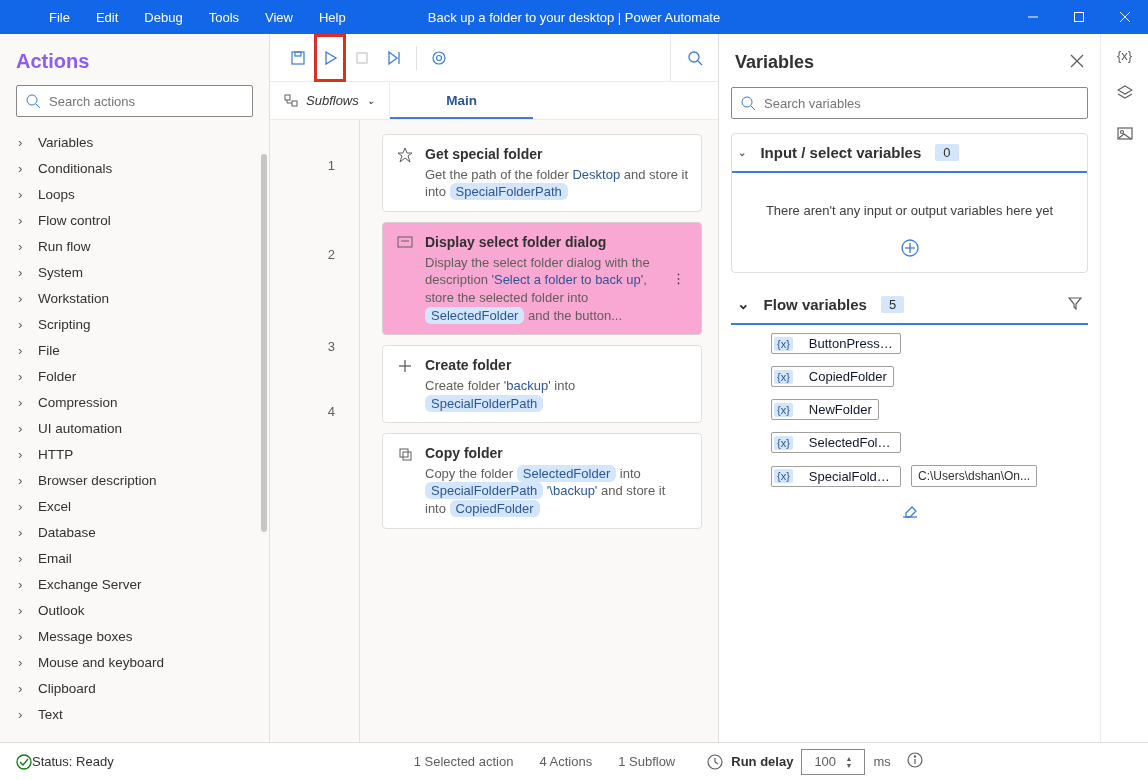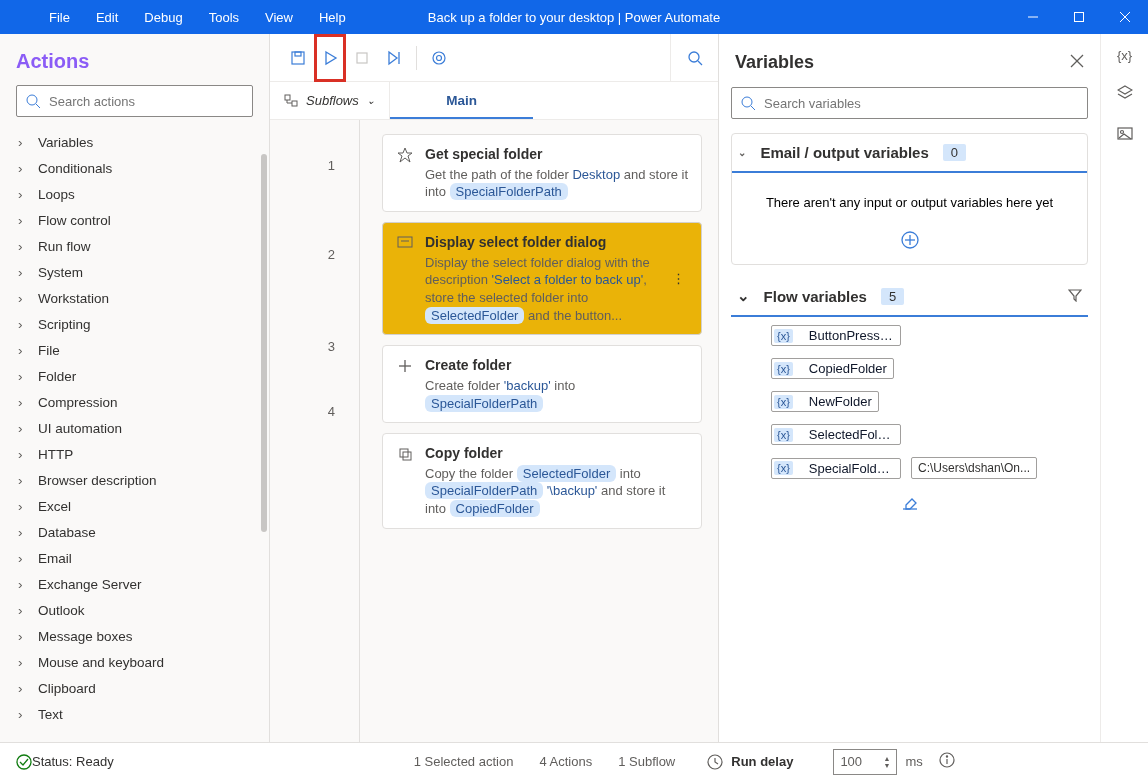--- a/index.html
+++ b/index.html
@@ -38,40 +38,40 @@
   .tab.active::after { content: ""; position: absolute; bottom: 0; left: 0; right: 0; height: 2px; background: #3b7dd8; }
   .flow-area { flex: 1; display: flex; background: #faf9f8; }
   .step-gutter { width: 90px; border-right: 1px solid #e1dfdd; display: flex; flex-direction: column; align-items: flex-end; padding-top: 24px; }
   .gutter-num { font-size: 13px; color: #605e5c; }
   .gn1 { margin-top: 14px; height: 75px; padding-right: 24px; }
   .gn2 { margin-top: 14px; height: 92px; padding-right: 24px; }
   .gn3 { margin-top: 0px; height: 65px; padding-right: 24px; }
   .gn4 { margin-top: 0px; padding-right: 24px; }
   .steps { flex: 1; padding: 14px 16px 0 22px; display: flex; flex-direction: column; gap: 10px; }
   .step-card { border: 1px solid #e1dfdd; border-radius: 4px; background: #fff; padding: 10px 12px; display: flex; gap: 10px; position: relative; }
-  .step-card.selected { background: #eab308; border-color: #d2d0ce; }
+  .step-card.selected { background: #f9a8d4; border-color: #d2d0ce; }
   .step-icon { width: 20px; display: flex; justify-content: center; color: #605e5c; padding-top: 2px; }
   .step-icon svg { stroke: #605e5c; fill: none; }
   .step-content { flex: 1; line-height: 1.35; }
   .step-title { font-weight: 600; color: #323130; font-size: 14px; margin-bottom: 2px; }
   .step-desc { font-size: 13px; color: #605e5c; }
   .pill { background: #d4e6fb; color: #2b5797; padding: 1px 6px; border-radius: 6px; white-space: nowrap; }
   .link-blue { color: #2b5797; }
   .quote { color: #2b5797; }
   .more-btn { padding: 4px; cursor: pointer; align-self: center; }
   
   .vars-panel { width: 381px; padding: 12px 12px 0; display: flex; flex-direction: column; background: #fff; }
   .vars-header { display: flex; align-items: center; padding: 6px 4px 14px; }
   .vars-header h2 { font-size: 18px; font-weight: 600; }
   .vars-close { margin-left: auto; cursor: pointer; }
   .section-head { display: flex; align-items: center; padding: 10px 6px; font-weight: 600; font-size: 15px; gap: 14px; border-bottom: 2px solid #3b7dd8; }
   .section-head .chev-down { font-size: 10px; color: #605e5c; }
   .badge { background: #d4e6fb; color: #323130; padding: 1px 8px; border-radius: 2px; font-size: 13px; font-weight: 400; }
   .io-box { border: 1px solid #e1dfdd; border-radius: 4px; margin-top: 0; }
-  .io-empty { padding: 22px 14px 20px; text-align: center; color: #000000; font-size: 13px; }
+  .io-empty { padding: 22px 14px 20px; text-align: center; color: #404040; font-size: 13px; margin-top: 8px; }
   .add-btn { display: flex; justify-content: center; padding: 0 0 14px; }
   .add-btn svg { stroke: #3b7dd8; fill: none; }
   .flowvars-section { margin-top: 16px; }
   .flowvars-head { display: flex; align-items: center; padding: 6px 6px 10px; gap: 14px; border-bottom: 2px solid #3b7dd8; font-size: 15px; font-weight: 600; }
   .filter-icon { margin-left: auto; cursor: pointer; color: #605e5c; }
   .var-list { padding: 8px 0 0 40px; display: flex; flex-direction: column; gap: 12px; }
   .var-chip { display: inline-flex; align-items: center; gap: 4px; border: 1px solid #a19f9d; border-radius: 2px; padding: 2px 2px 2px 2px; font-size: 13px; max-width: 130px; }
   .var-chip .xi { background: #d4e6fb; color: #2b5797; font-size: 11px; padding: 1px 3px; border-radius: 2px; }
   .var-chip .vn { color: #0f172a; padding: 0 4px; white-space: nowrap; overflow: hidden; text-overflow: ellipsis; margin-left: 8px; }
   .var-row { display: flex; align-items: center; gap: 10px; }
@@ -79,21 +79,21 @@
   .eraser { display: flex; justify-content: center; padding: 14px 0 6px; cursor: pointer; }
   
   .side-icons { width: 48px; border-left: 1px solid #edebe9; display: flex; flex-direction: column; align-items: center; padding-top: 14px; gap: 22px; }
   .side-icons div { cursor: pointer; color: #605e5c; }
   
   .status-bar { position: absolute; bottom: 0; left: 0; right: 0; height: 38px; border-top: 1px solid #e1dfdd; background: #fff; display: flex; align-items: center; padding: 0 16px; font-size: 13px; color: #323130; }
   .status-left { display: flex; align-items: center; gap: 0; }
   .status-left svg { stroke: #107c10; fill: none; }
   .status-center { display: flex; gap: 26px; margin-left: 300px; color: #605e5c; }
   .run-delay { display: flex; align-items: center; gap: 8px; margin-left: 32px; color: #605e5c; }
-  .stepper { width: 64px; height: 26px; border: 1px solid #8a8886; display: flex; align-items: center; padding: 0 6px; font-size: 13px; margin-left: 32px; }
+  .stepper { width: 64px; height: 26px; border: 1px solid #8a8886; display: flex; align-items: center; padding: 0 12px; font-size: 13px; }
   .stepper .arrows { margin-left: auto; display: flex; flex-direction: column; font-size: 7px; color: #605e5c; line-height: 1; }
   .info-icon { margin-left: 8px; }
 </style>
 </head>
 <body>
 
 <div class="titlebar">
   <div class="menu">
     <div class="menu-item">File</div>
     <div class="menu-item">Edit</div>
@@ -359,21 +359,21 @@
     <div class="search-box" style="margin:0 0 14px;">
       <svg width="16" height="16">
           <circle cx="7" cy="7" r="5" stroke-width="1"></circle>
           <line x1="11" y1="11" x2="15" y2="15" stroke-width="1"></line>
         </svg>
       <input placeholder="Search variables" style="">
     </div>
     <div class="io-box">
       <div class="section-head">
         <span class="chev-down">⌄</span>
-        <span>Email / output variables</span>
+        <span>Input / select variables</span>
         <span class="badge">0</span>
       </div>
       <div class="io-empty">There aren't any input or output variables here yet</div>
       <div class="add-btn">
           <svg width="20" height="20">
             <circle cx="10" cy="10" r="8" stroke-width="1.3"></circle>
             <line x1="10" y1="5" x2="10" y2="15" stroke-width="1.3"></line>
             <line x1="5" y1="10" x2="15" y2="10" stroke-width="1.3"></line>
           </svg>
         </div>

